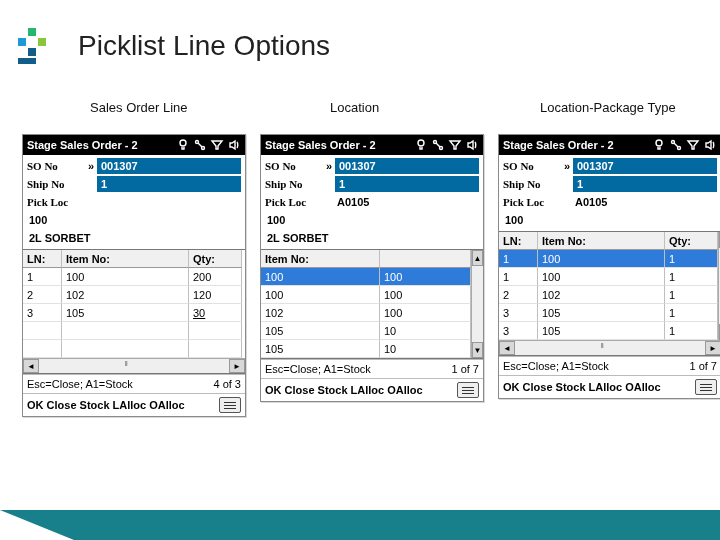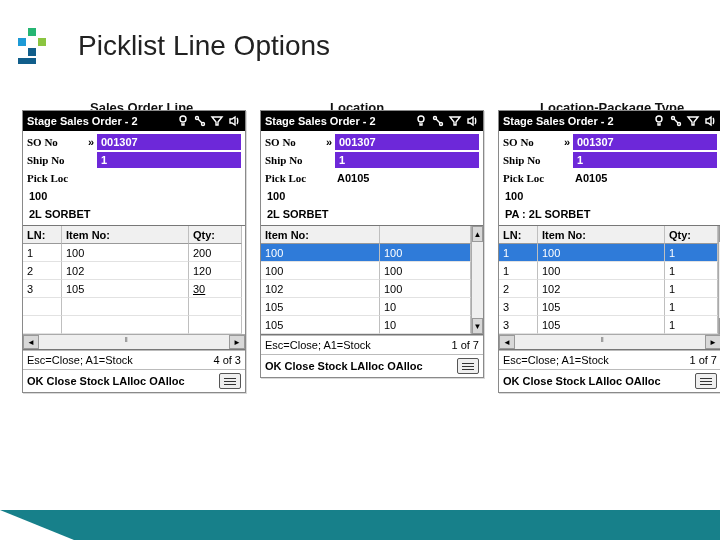--- a/index.html
+++ b/index.html
@@ -20,26 +20,26 @@
   .title {
     position: absolute;
     top: 30px; left: 78px;
     font-size: 28px;
     color: #222;
   }
   .col-label {
     position: absolute;
     top: 100px;
     font-size: 13px;
-    font-weight: bold;
+    font-weight: normal;
     color: #111;
   }
   .panel {
     position: absolute;
-    top: 110px;
+    top: 134px;
     width: 222px;
     border: 1px solid #8a8a8a;
     background: #fff;
     font-size: 11px;
     color: #000;
     box-shadow: 1px 1px 0 rgba(0,0,0,.15);
   }
   .p-titlebar {
     background: #000; color: #fff;
     display: flex; align-items: center;
@@ -50,21 +50,21 @@
   }
   .p-titlebar .tspace { flex: 1; }
   .ticon { width: 14px; height: 14px; margin-left: 3px; display: inline-flex; align-items: center; justify-content: center; }
   .ticon svg { stroke: #fff; fill: none; stroke-width: 1.4; }
   .fields { padding: 2px 4px 2px 4px; }
   .frow { display: flex; align-items: center; height: 18px; }
   .flabel { width: 58px; font-weight: bold; font-family: Liberation Serif, serif; }
   .chev { width: 12px; text-align: center; font-weight: bold; }
   .fval {
     flex: 1;
-    background: #6d28d9; color: #fff;
+    background: #0369a1; color: #fff;
     padding: 1px 4px;
     font-weight: bold;
     font-family: Verdana, sans-serif;
     height: 14px; line-height: 14px;
   }
   .plain { font-weight: bold; padding: 0 2px; }
   .table {
     border-top: 1px solid #777;
     border-bottom: 1px solid #777;
   }
@@ -394,23 +394,20 @@
           <span class="fval">1</span>
         </div>
         <div class="frow">
           <span class="flabel">Pick Loc</span>
           <span class="chev"></span>
           <span class="plain">A0105</span>
         </div>
         <div class="frow">
           <span class="plain">100</span>
         </div>
-        <div class="frow">
-          <span class="plain">PA : 2L SORBET</span>
-        </div>
       </div>
       <div class="table">
         <div style="display: flex;">
           <div style="flex: 1 1 0%;">
             <div class="thead">
               <div class="cell" style="width: 30px;">LN:</div>
               <div class="cell" style="width: 118px;">Item No:</div>
               <div class="cell" style="width: 44px;">Qty:</div>
             </div>
             <div class="trow selrow">

